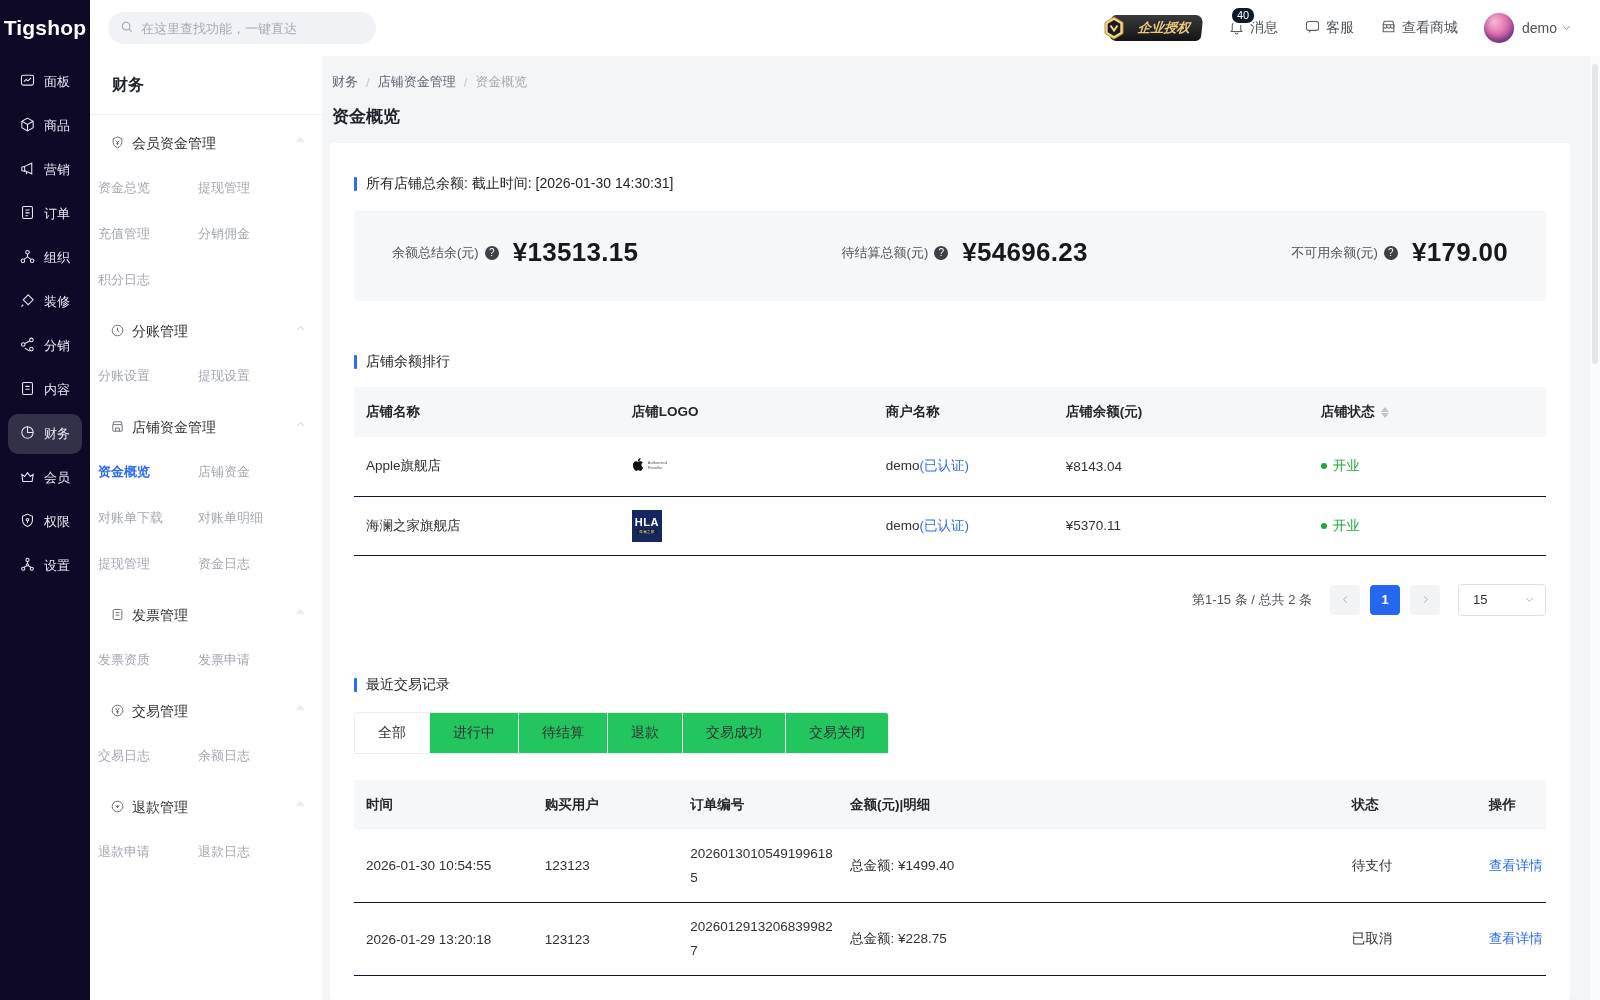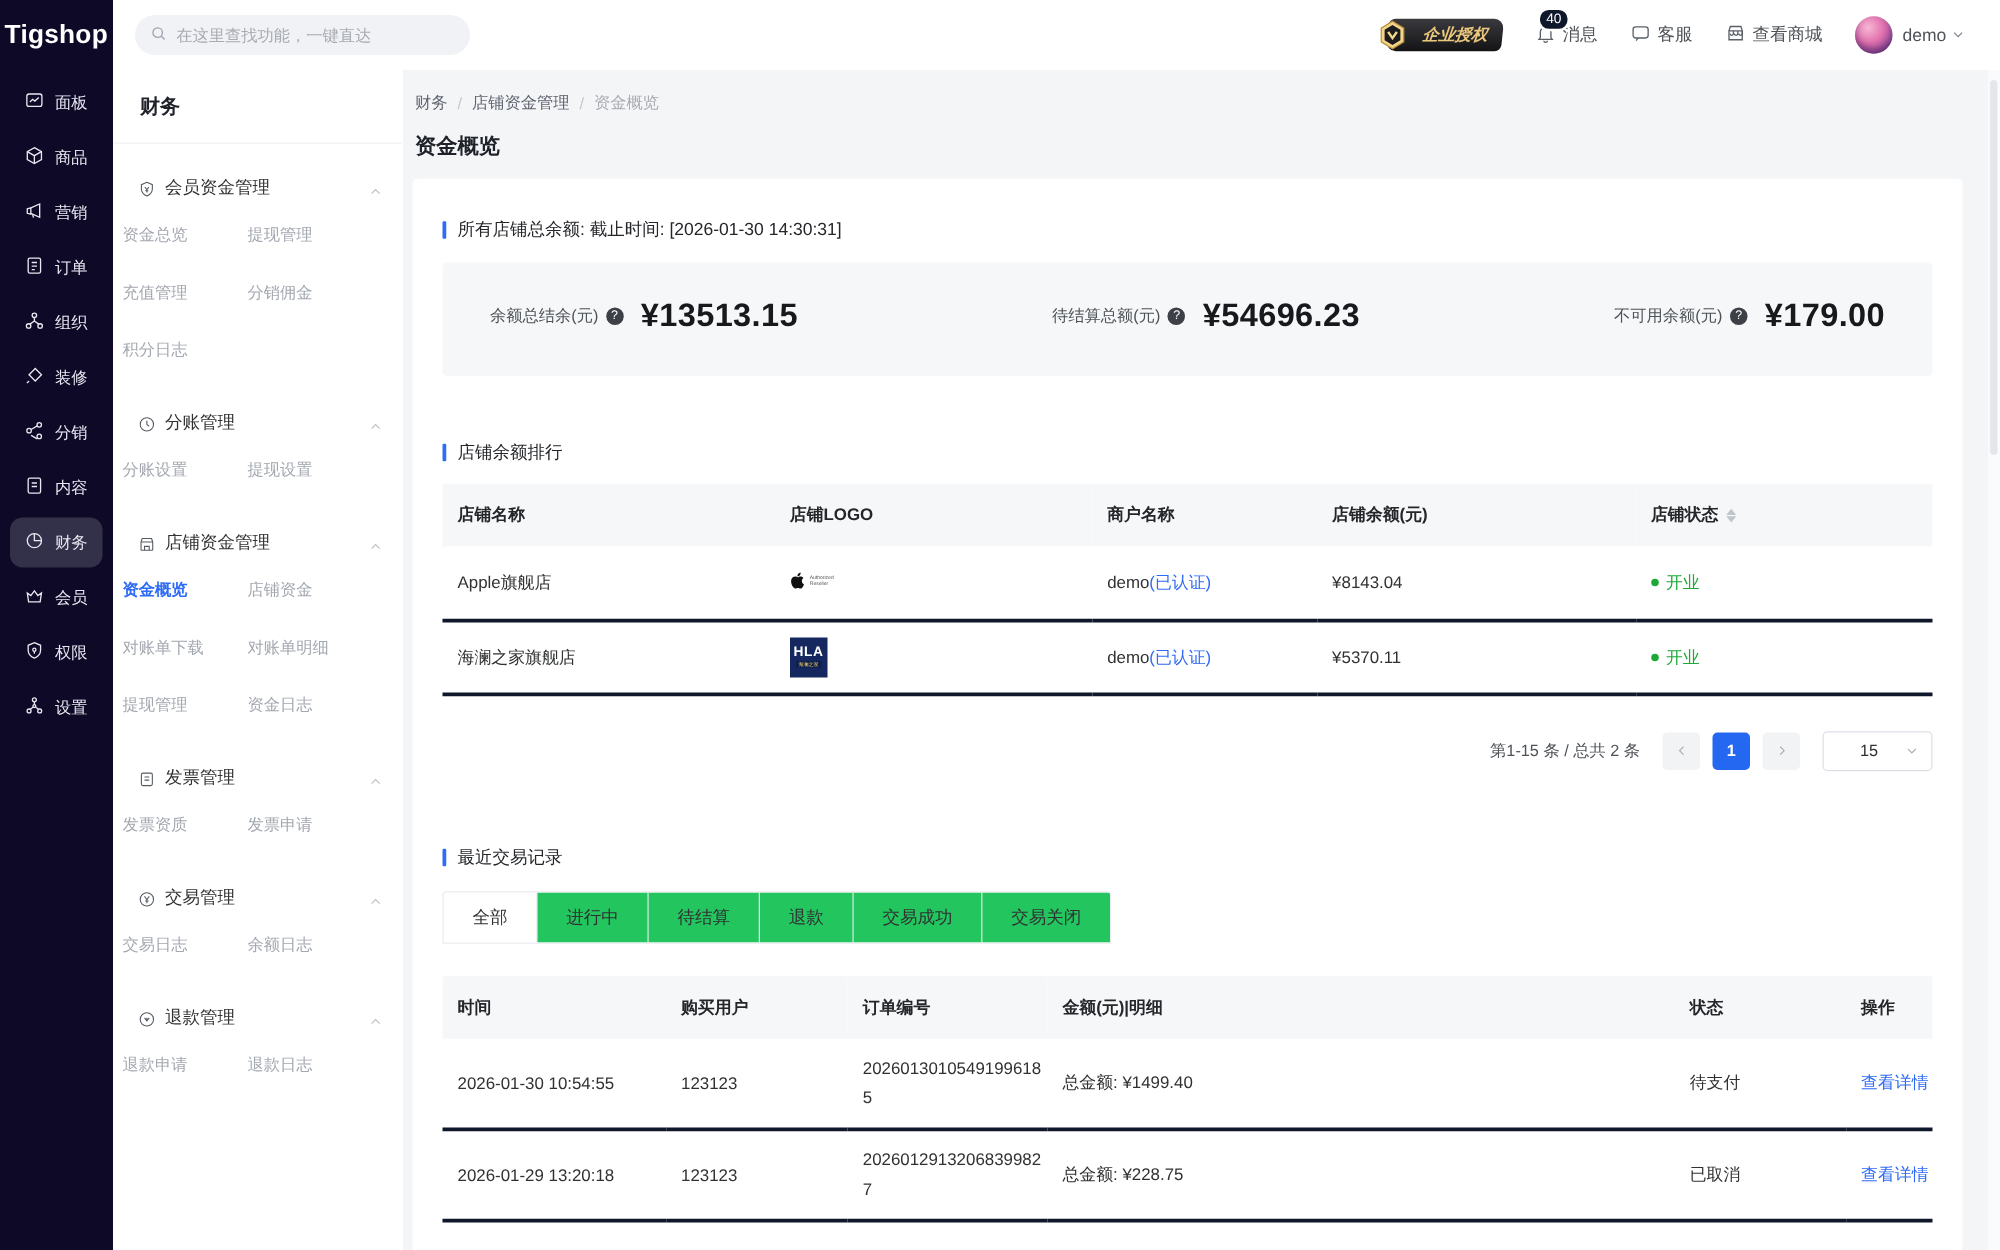--- a/index.html
+++ b/index.html
@@ -67,21 +67,21 @@
   .user-name { color:#4e5358; font-size:14px; display:flex; align-items:center; gap:4px; }
   .user-name svg { width:11px; height:11px; stroke:#7a7f87; fill:none; stroke-width:2; }
   
   .submenu {
     position:fixed; left:90px; top:56px; bottom:0; width:232px; background:#fff; z-index:10;
     overflow:hidden;
   }
   .submenu-title { font-size:16px; font-weight:bold; color:#1f2329; padding:19px 0 18px 22px; border-bottom:1px solid #f0f1f4; }
   .group { padding-top:20px; }
   .group-head {
-    display:flex; align-items:flex-end; padding:0 16px 0 20px; cursor:pointer;
+    display:flex; align-items:flex-start; padding:0 16px 0 20px; cursor:pointer;
     color:#303133; font-size:14px; gap:7px; height:24px;
   }
   .group-head svg.gicon { width:15px; height:15px; stroke:#565b63; fill:none; stroke-width:1.4; }
   .group-head .chev { margin-left:auto; }
   .group-head svg.chev { width:11px; height:11px; stroke:#b8bcc4; fill:none; stroke-width:1.8; }
   .group-items { display:flex; flex-wrap:wrap; padding:6px 0 0 8px; }
   .group-item {
     width:100px; padding:14px 0; font-size:13px; color:#a3a8b0; cursor:pointer; white-space:nowrap;
   }
   .group-item.active { color:#2e6bf6; font-weight:bold; }
@@ -112,21 +112,21 @@
     font-size:10px; display:inline-flex; align-items:center; justify-content:center; cursor:pointer;
     font-style:normal;
   }
   .stat-value { font-size:26px; font-weight:bold; color:#17191c; letter-spacing:.3px; }
   
   .tbl { width:100%; border-collapse:collapse; margin-top:16px; table-layout:fixed; }
   .tbl th {
     background:#f6f7f9; text-align:left; font-size:13.5px; font-weight:bold; color:#24262a;
     height:50px; padding:0 0 0 12px;
   }
-  .tbl td { font-size:13.5px; color:#303133; padding:0 0 0 12px; border-bottom:3px solid #0f172a; }
+  .tbl td { font-size:13.5px; color:#303133; padding:0 0 0 12px; border-bottom:1px solid #0f172a; }
   .rank-tbl td { height:59px; }
   .sort { display:inline-flex; flex-direction:column; margin-left:6px; vertical-align:middle; gap:1px; cursor:pointer; }
   .sort i { width:0; height:0; border-left:4px solid transparent; border-right:4px solid transparent; display:block; }
   .sort .up { border-bottom:5px solid #c0c4cc; }
   .sort .dn { border-top:5px solid #c0c4cc; }
   .link { color:#2e6bf6; cursor:pointer; }
   .status-open { color:#1ea838; display:inline-flex; align-items:center; gap:6px; }
   .status-open .dot { width:6px; height:6px; border-radius:50%; background:#1ea838; display:inline-block; }
   
   .apple-logo { display:inline-flex; align-items:center; gap:3px; }
@@ -142,21 +142,21 @@
   .pager { display:flex; align-items:center; justify-content:flex-end; gap:10px; margin-top:28px; }
   .pager-total { font-size:13px; color:#4e5358; margin-right:8px; }
   .pg-btn {
     width:30px; height:30px; border-radius:4px; background:#f2f3f5; display:flex;
     align-items:center; justify-content:center; cursor:pointer;
   }
   .pg-btn svg { width:11px; height:11px; stroke:#a8abb2; fill:none; stroke-width:2; }
   .pg-btn.cur { background:#2468f2; color:#fff; font-size:13px; font-weight:bold; }
   .pg-size {
     width:88px; height:32px; border:1px solid #dcdfe6; border-radius:4px; background:#fff;
-    display:flex; align-items:center; padding:0 10px 0 29px; font-size:13px; color:#303133;
+    display:flex; align-items:center; padding:0 10px 0 14px; font-size:13px; color:#303133;
     cursor:pointer; margin-left:8px;
   }
   .pg-size svg { margin-left:auto; width:11px; height:11px; stroke:#a8abb2; fill:none; stroke-width:2; }
   
   .tabs { display:inline-flex; margin-top:18px; border:1px solid #e9ebef; border-radius:3px 3px 0 0; overflow:hidden; }
   .tab {
     padding:0 23px; height:40px; display:flex; align-items:center; font-size:14px;
     color:#303133; background:#22c55e; border-right:1px solid #e9ebef; cursor:pointer; white-space:nowrap;
   }
   .tab:last-child { border-right:none; }

